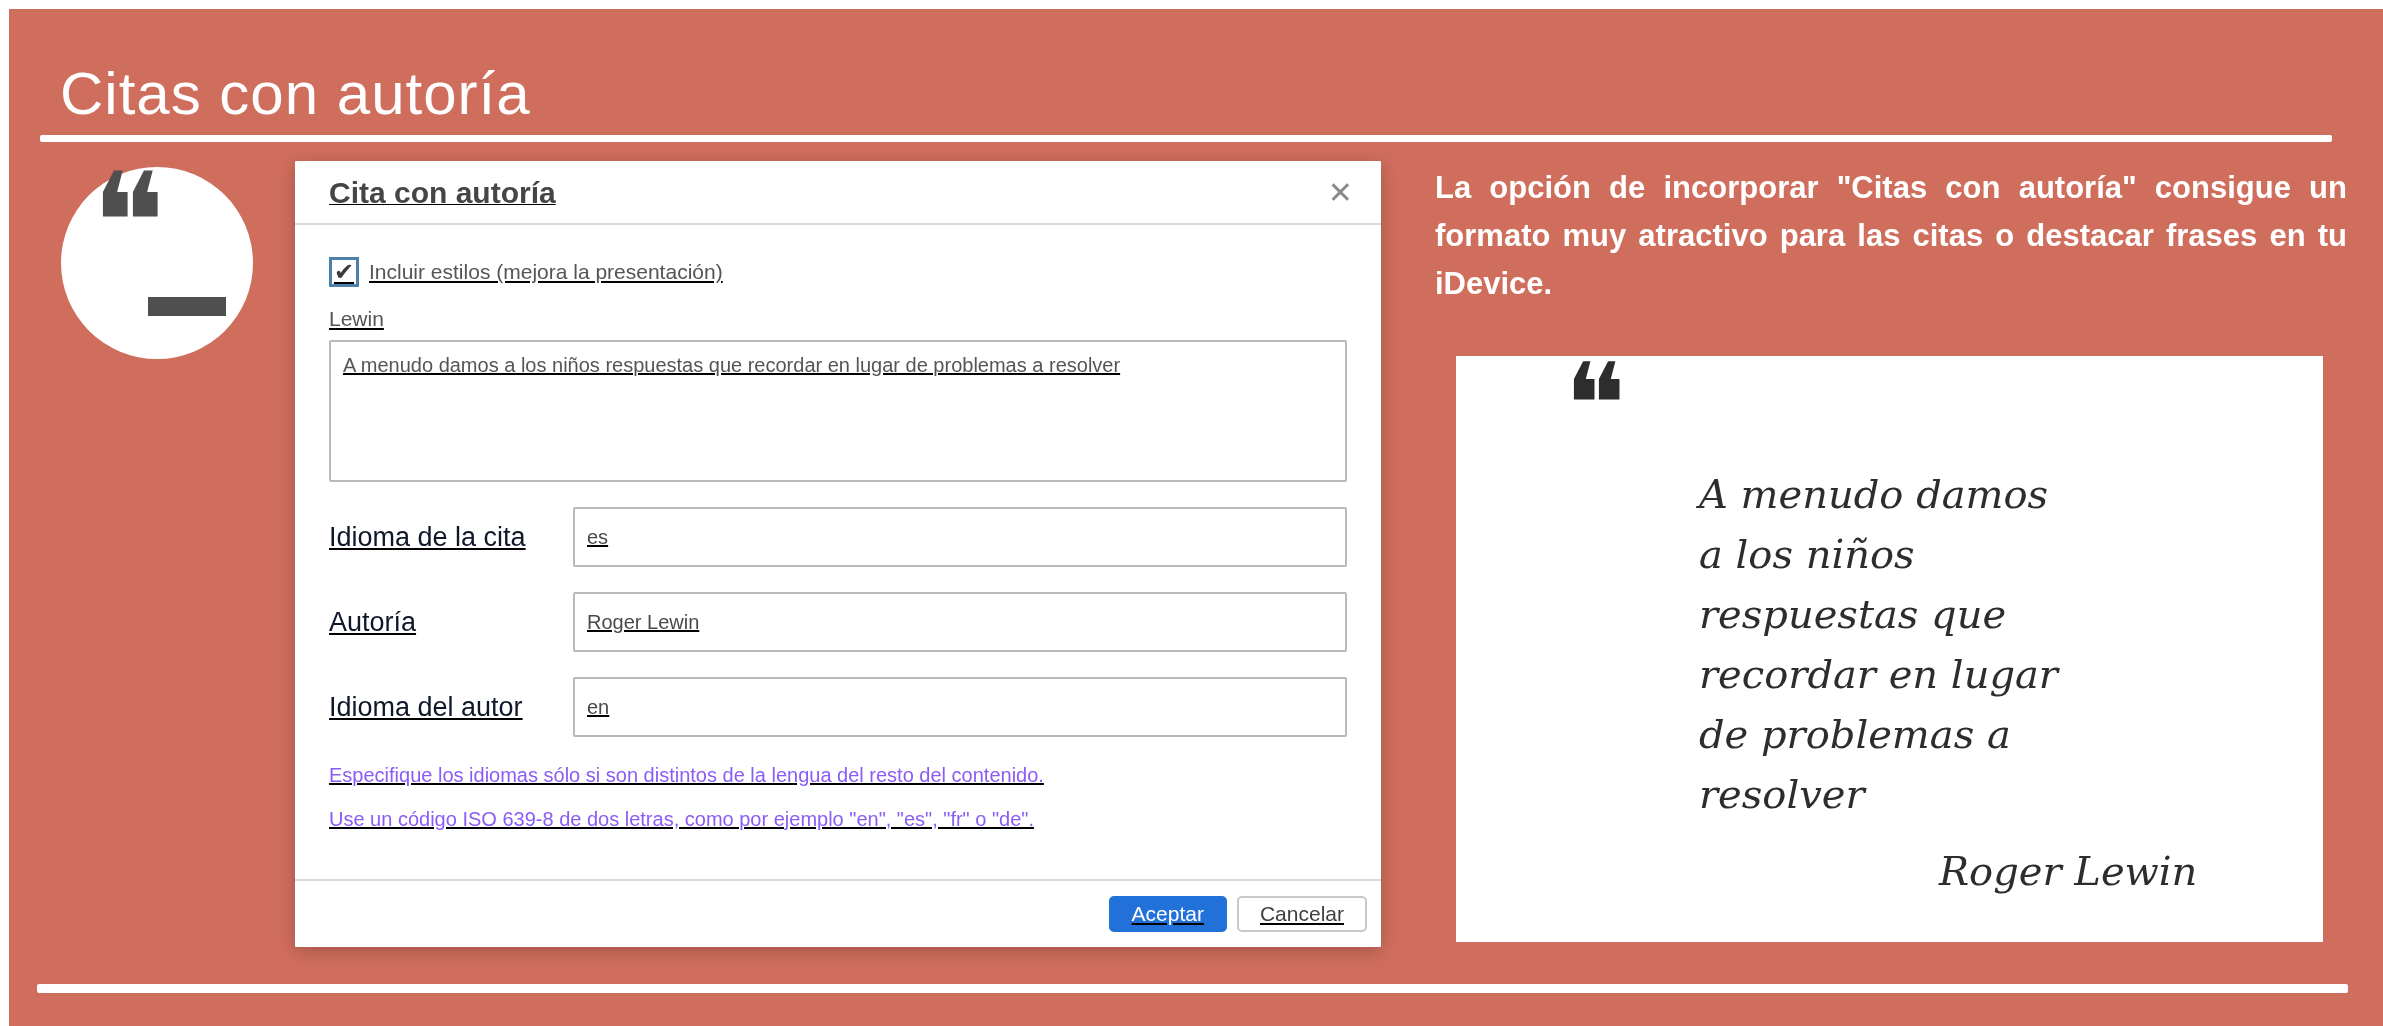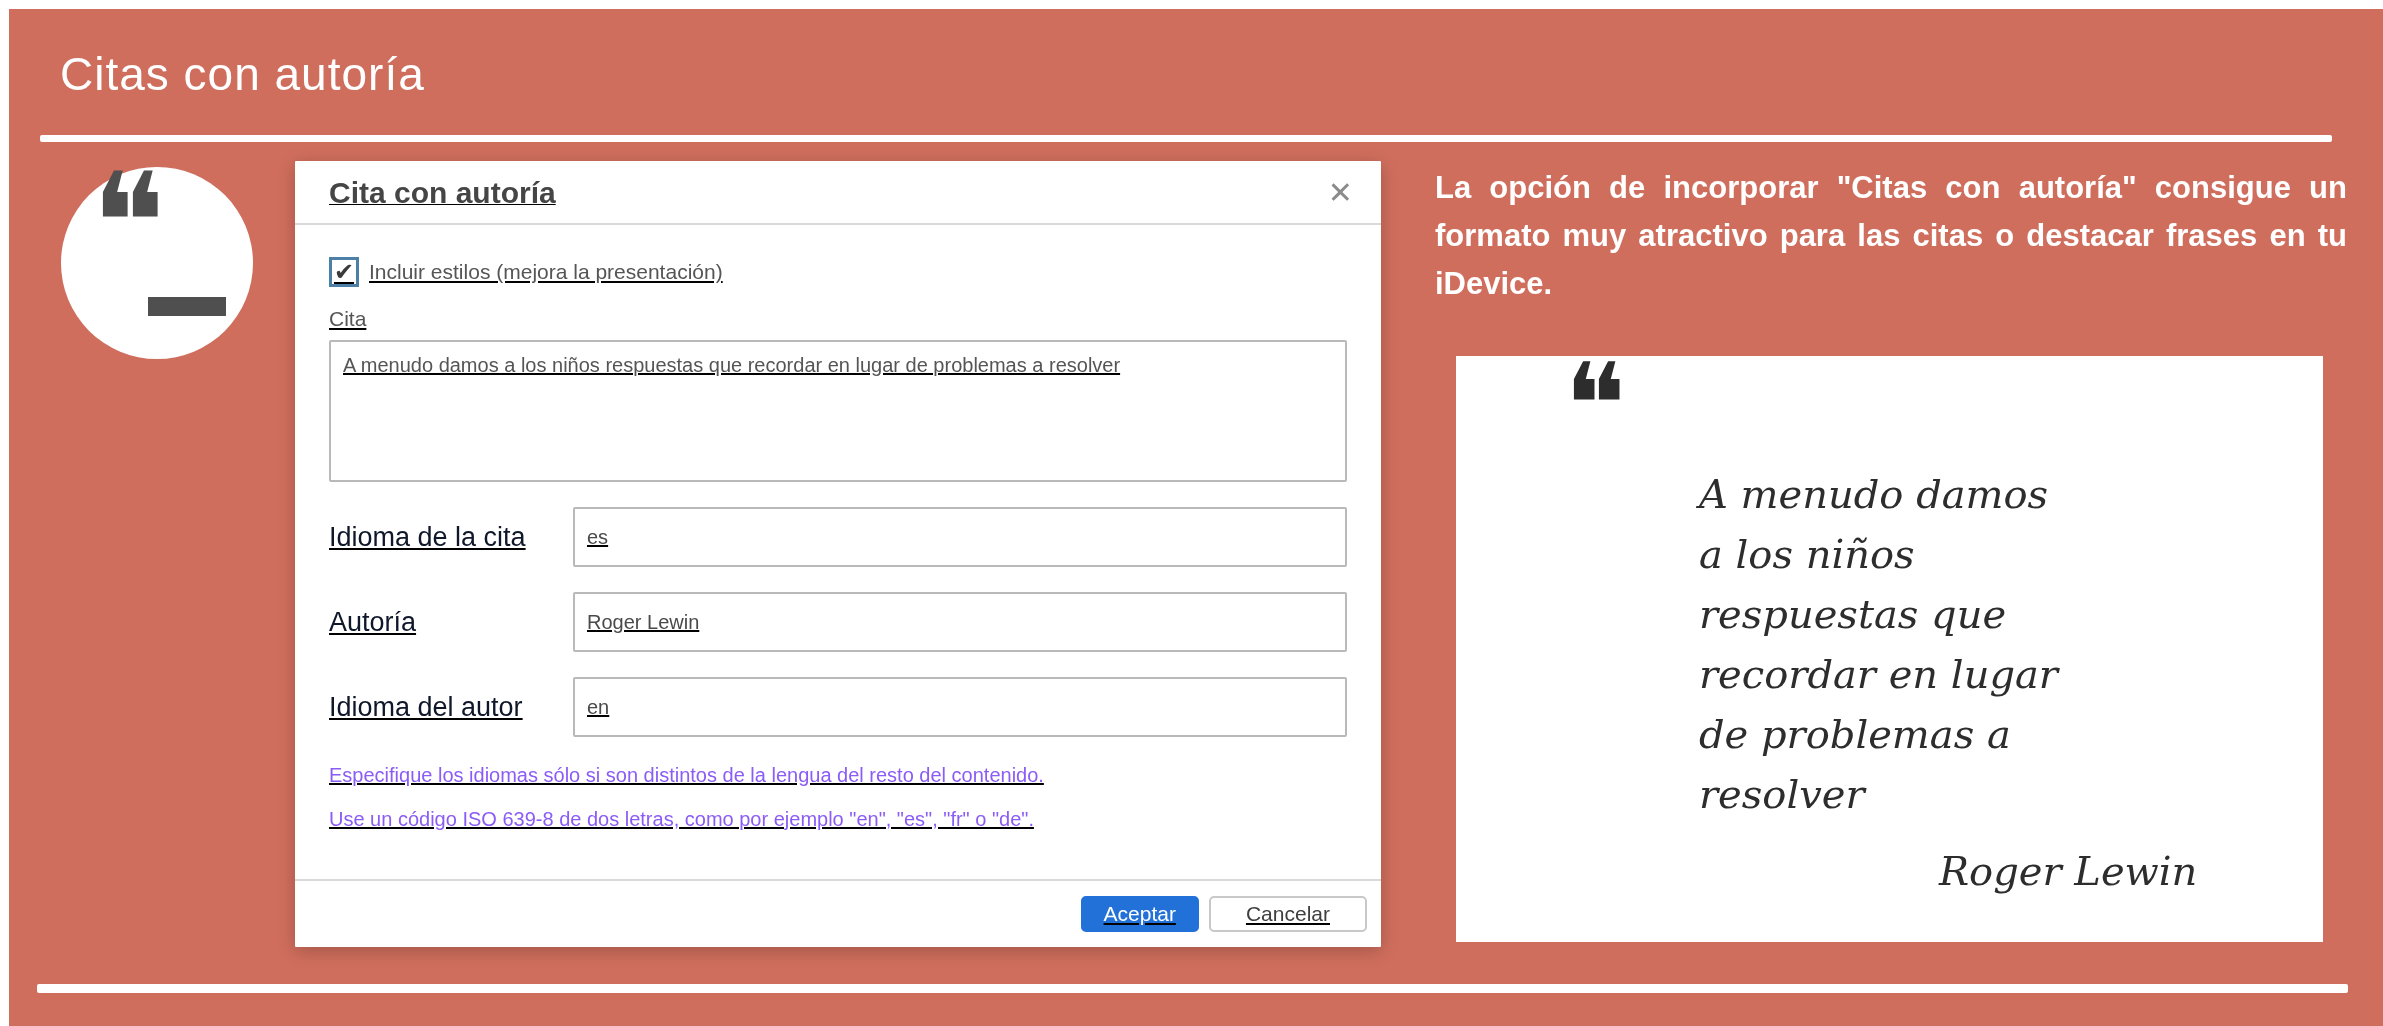--- a/index.html
+++ b/index.html
@@ -7,22 +7,22 @@
     width:2383px;height:1026px;position:relative;overflow:hidden;
     background:#ffffff;
     font-family:"Liberation Sans", sans-serif;
   }
   .panel{
     position:absolute;left:9px;top:9px;right:0;bottom:0;
     background:#d06e5d;
   }
   
   .page-title{
-    position:absolute;left:51px;top:40px;
-    font-size:46px;font-weight:300;color:#ffffff;letter-spacing:1px;
+    position:absolute;left:51px;top:52px;
+    font-size:60px;font-weight:300;color:#ffffff;letter-spacing:1px;
     line-height:1.1;
   }
   .hr-top{
     position:absolute;left:31px;top:126px;width:2292px;height:7px;
     background:#ffffff;border-radius:2px;
   }
   .hr-bottom{
     position:absolute;left:28px;top:975px;width:2311px;height:9px;
     background:#ffffff;border-radius:2px;
   }
@@ -82,21 +82,21 @@
   .help.second{margin-top:21px;}
   .dlg-footer{
     flex:none;border-top:2px solid #d9d9d9;
     padding:15px 14px;display:flex;justify-content:flex-end;gap:10px;
   }
   .btn{
     height:36px;font-family:"Liberation Sans", sans-serif;font-size:21px;
     border-radius:5px;cursor:pointer;
   }
   .btn-primary{background:#2271d8;border:2px solid #2271d8;color:#ffffff;padding:0 21px;}
-  .btn-secondary{background:#ffffff;border:2px solid #c8c8c8;color:#3e3e3e;padding:0 35px;}
+  .btn-secondary{background:#ffffff;border:2px solid #c8c8c8;color:#3e3e3e;padding:0 21px;}
   
   .idevice-note{
     position:absolute;left:1426px;top:155px;width:912px;
     font-size:31px;font-weight:bold;color:#ffffff;
     text-align:justify;line-height:48px;
   }
   .preview-card{
     position:absolute;left:1447px;top:347px;width:867px;height:586px;
     background:#ffffff;
   }
@@ -138,21 +138,21 @@
     </div>
 
     <div class="dlg-body">
       <div class="check-row">
         <span class="cb">
           <span class="cb-mark">✔</span>
         </span>
         <span class="check-label">Incluir estilos (mejora la presentación)</span>
       </div>
 
-      <div class="cita-label">Cita</div>
+      <div class="cita-label">Lewin</div>
       <textarea class="quote-textarea" style="">A menudo damos a los niños respuestas que recordar en lugar de problemas a resolver</textarea>
 
       <div class="field-row">
         <span class="field-label">Idioma de la cita</span>
         <input class="field-input" type="text" value="es" style="">
       </div>
 
       <div class="field-row">
         <span class="field-label">Autoría</span>
         <input class="field-input" type="text" value="Roger Lewin" style="">

